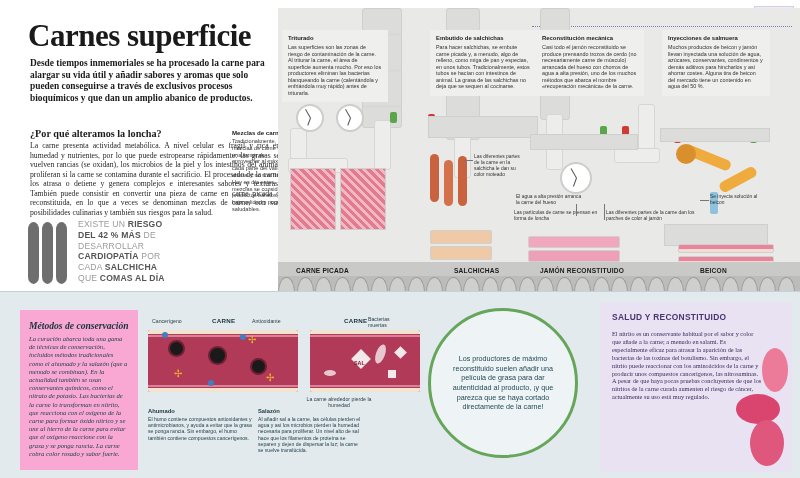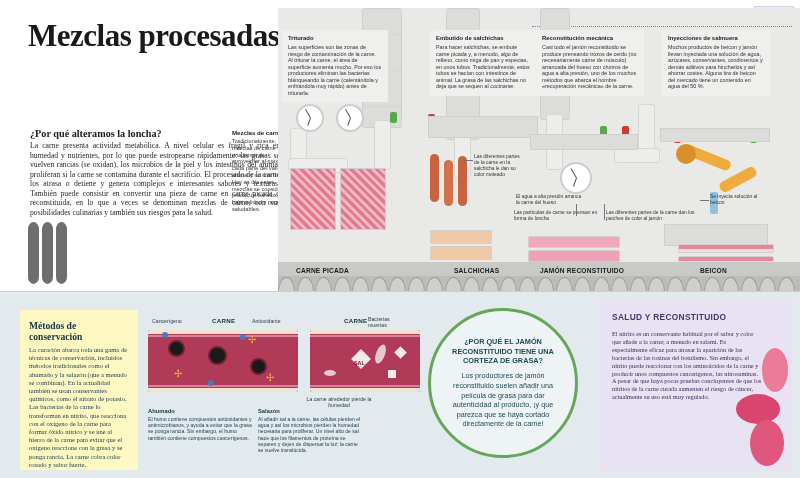--- a/index.html
+++ b/index.html
@@ -106,21 +106,21 @@
     position:absolute; right:6px; top:6px; width:40px; height:68px;
     background:#efeaf6; border:1px solid #d6cce8;
   }
   .icon-panel .bar { position:absolute; left:0; bottom:0; width:100%; height:9px; background:#8a6fb5; }
   .icon-panel .ic { position:absolute; color:#8a6fb5; font-size:9px; }
 
   .dotline { position:absolute; height:0; border-top:1px dotted #8a6fb5; }
 
   
   .bottom-half { position:absolute; left:0; top:292px; width:800px; height:186px; background:#e3eaee; }
-  .b-panel { position:absolute; background:#fef9c3; }
+  .b-panel { position:absolute; background:#f9a8d4;font-style:italic; }
   .b-title { font-family:"Liberation Serif", serif; font-weight:bold; font-size:9.6px; color:#16343f; }
   .b-body { font-family:"Liberation Serif", serif; font-size:6.6px; line-height:8.2px; color:#21424f; }
 
   .diagram-label { position:absolute; font-size:5.2px; color:#2a3f49; }
   .diagram-label.bold { font-weight:bold; font-size:6.2px; color:#16343f; letter-spacing:0.3px; }
 
   .meat-strip { position:absolute; border-radius:2px; overflow:hidden; }
   .meat-strip .fat { position:absolute; left:0; width:100%; height:4px; background:#f3e3cf; }
   .meat-strip .line { position:absolute; left:0; width:100%; height:2px; background:#d9829c; }
 
@@ -146,35 +146,44 @@
 
   .divider { position:absolute; background:#c3d2da; }
 </style>
 </head>
 <body>
 
 <div class="page">
 
   <div class="top-half">
 
-    <div class="title">Mezclas procesadas</div>
+    <div class="title">Carnes superficie</div>
+    <div class="standfirst">Desde tiempos inmemoriales se ha procesado la carne para alargar su vida útil y añadir sabores y aromas que solo pueden conseguirse a través de exclusivos procesos bioquímicos y que dan un amplio abanico de productos.</div>
     <div class="sub-head">¿Por qué alteramos la loncha?</div>
     <div class="body-col">La carne presenta actividad metabólica. A nivel celular es frágil y rica en humedad y nutrientes, por lo que puede estropearse rápidamente: las grasas se vuelven rancias (se oxidan), los microbios de la piel y los intestinos del animal proliferan si la carne se contamina durante el sacrificio. El procesado de la carne los atrasa o detiene y genera complejos e interesantes sabores y texturas. También puede consistir en convertir una pieza de carne en carne picada o reconstituida, en lo que a veces se denominan mezclas de carne, con sus posibilidades culinarias y también sus riesgos para la salud.</div>
 
     <div class="side-note">
       <h4>Mezclas de carne</h4>
       <p>Tradicionalmente, las mezclas de carne eran una forma de aprovechar al máximo cada parte del valioso animal y no tirar nada. Hoy en día estas mezclas se consideran productos baratos, de baja calidad y poco saludables.</p>
     </div>
 
     <div class="stat">
       <div class="bars">
           <span></span>
           <span></span>
           <span></span>
         </div>
+      <div class="txt">
+        <span>EXISTE UN </span><b>RIESGO</b><br>
+        <b>DEL 42 % MÁS</b><span> DE</span><br>
+        <span>DESARROLLAR</span><br>
+        <b>CARDIOPATÍA</b><span> POR</span><br>
+        <span>CADA </span><b>SALCHICHA</b><br>
+        <span>QUE </span><b>COMAS AL DÍA</b>
+      </div>
     </div>
 
     <div class="pageno">74 / 75</div>
     <div class="icon-panel">
       <div class="bar"></div>
       <span class="ic" style="left:5px;  top:6px;">●</span>
       <span class="ic" style="left:17px; top:5px;">✦</span>
       <span class="ic" style="left:28px; top:7px;">✸</span>
       <span class="ic" style="left:5px;  top:20px;">■</span>
       <span class="ic" style="left:17px; top:20px;">▲</span>
@@ -373,22 +382,21 @@
       <h5>Ahumado</h5>
       <p>El humo contiene compuestos antioxidantes y antimicrobianos, y ayuda a evitar que la grasa se ponga rancia. Sin embargo, el humo también contiene compuestos cancerígenos.</p>
     </div>
     <div class="sub-block" style="left:258px; top:116px;">
       <h5>Salazón</h5>
       <p>Al añadir sal a la carne, las células pierden el agua y así los microbios pierden la humedad necesaria para proliferar. Un nivel alto de sal hace que los filamentos de proteína se separen y dejen de dispersar la luz; la carne se vuelve translúcida.</p>
     </div>
   </div>
 
   <div class="circle-callout">
-    <div class="q">¿POR QUÉ EL JAMÓN RECONSTITUIDO TIENE UNA CORTEZA DE GRASA?</div>
-    <div class="a">Los productores de jamón reconstituido suelen añadir una película de grasa para dar autenticidad al producto, ¡y que parezca que se haya cortado directamente de la carne!</div>
+    <div class="a">Los productores de máximo reconstituido suelen añadir una película de grasa para dar autenticidad al producto, ¡y que parezca que se haya cortado directamente de la carne!</div>
   </div>
 
   <div class="right-panel">
     <div class="rp-title">SALUD Y RECONSTITUIDO</div>
     <div class="rp-body">El nitrito es un conservante habitual por el sabor y color que añade a la carne; a menudo en salami. Es especialmente eficaz para atrasar la aparición de las bacterias de las toxinas del botulismo. Sin embargo, el nitrito puede reaccionar con los aminoácidos de la carne y producir unos compuestos cancerígenos, las nitrosaminas. A pesar de que haya pocas pruebas concluyentes de que los nitritos de la carne curada aumenten el riesgo de cáncer, actualmente su uso está muy regulado.</div>
     <div class="sausage" style="left:136px; top:92px; width:44px; height:30px; background:#d9456f;"></div>
     <div class="sausage" style="left:150px; top:118px; width:34px; height:46px; background:#e0577d;"></div>
     <div class="sausage" style="left:162px; top:46px; width:26px; height:44px; background:#ec7b9a;"></div>
   </div>
 

